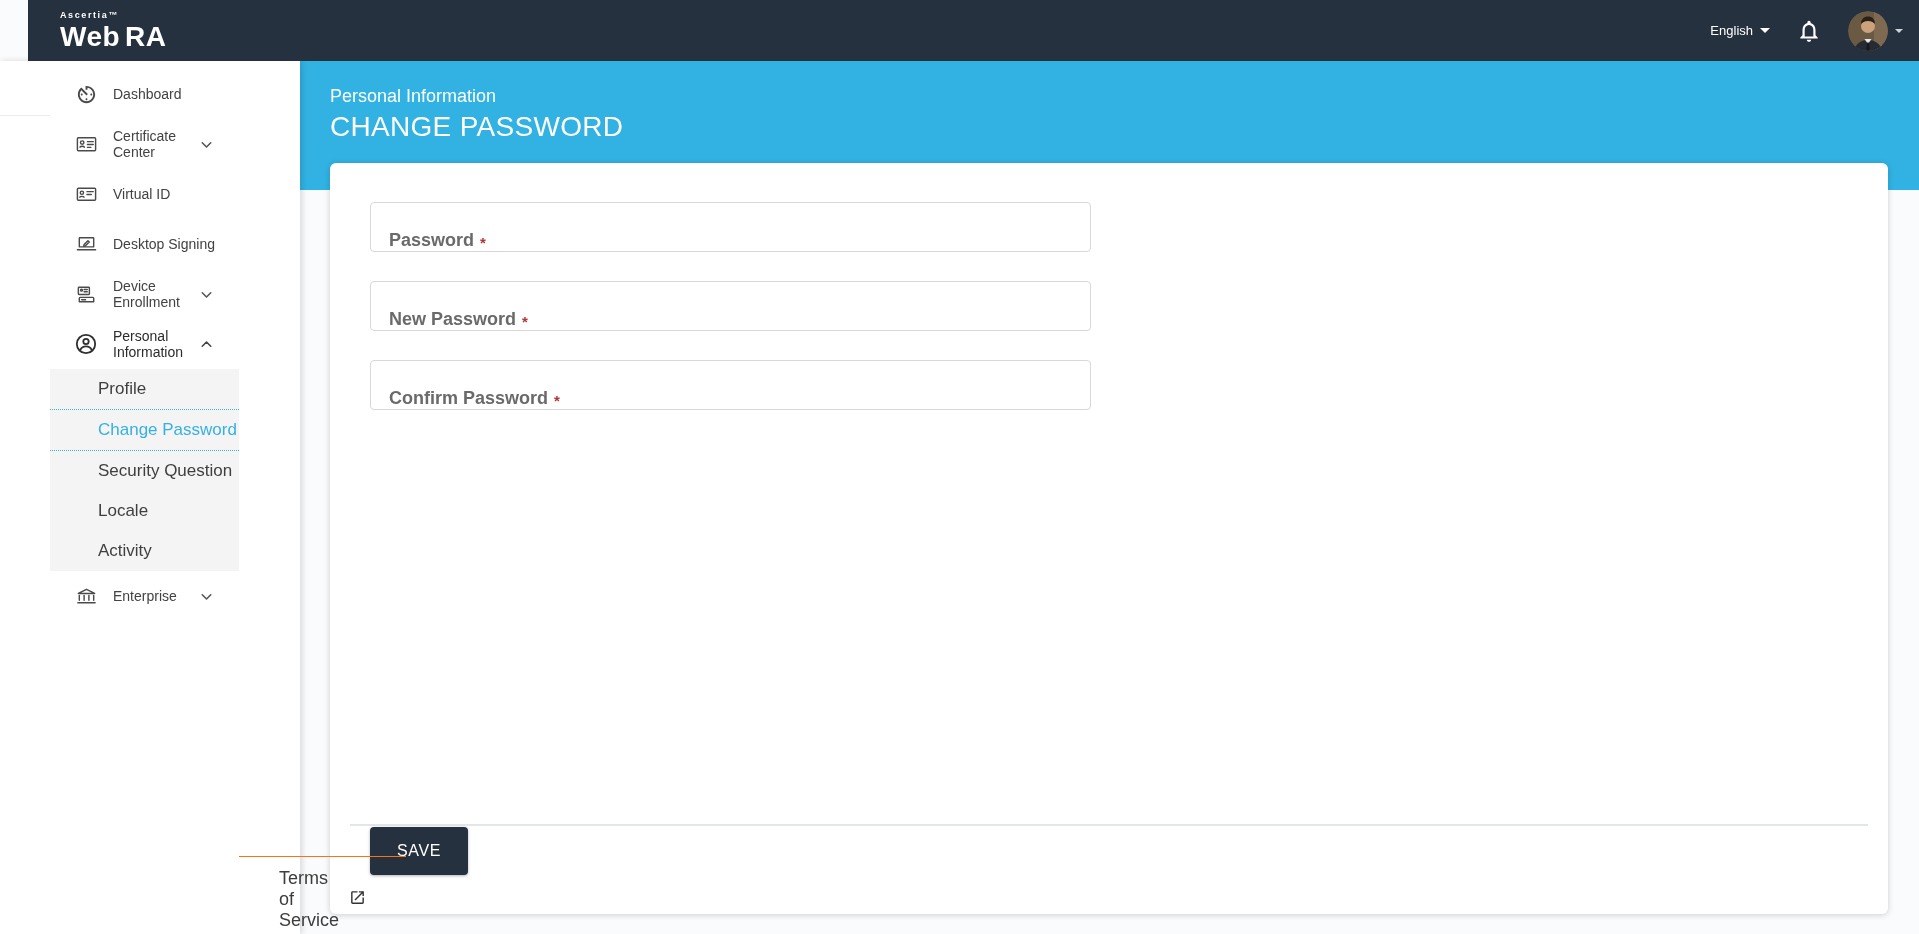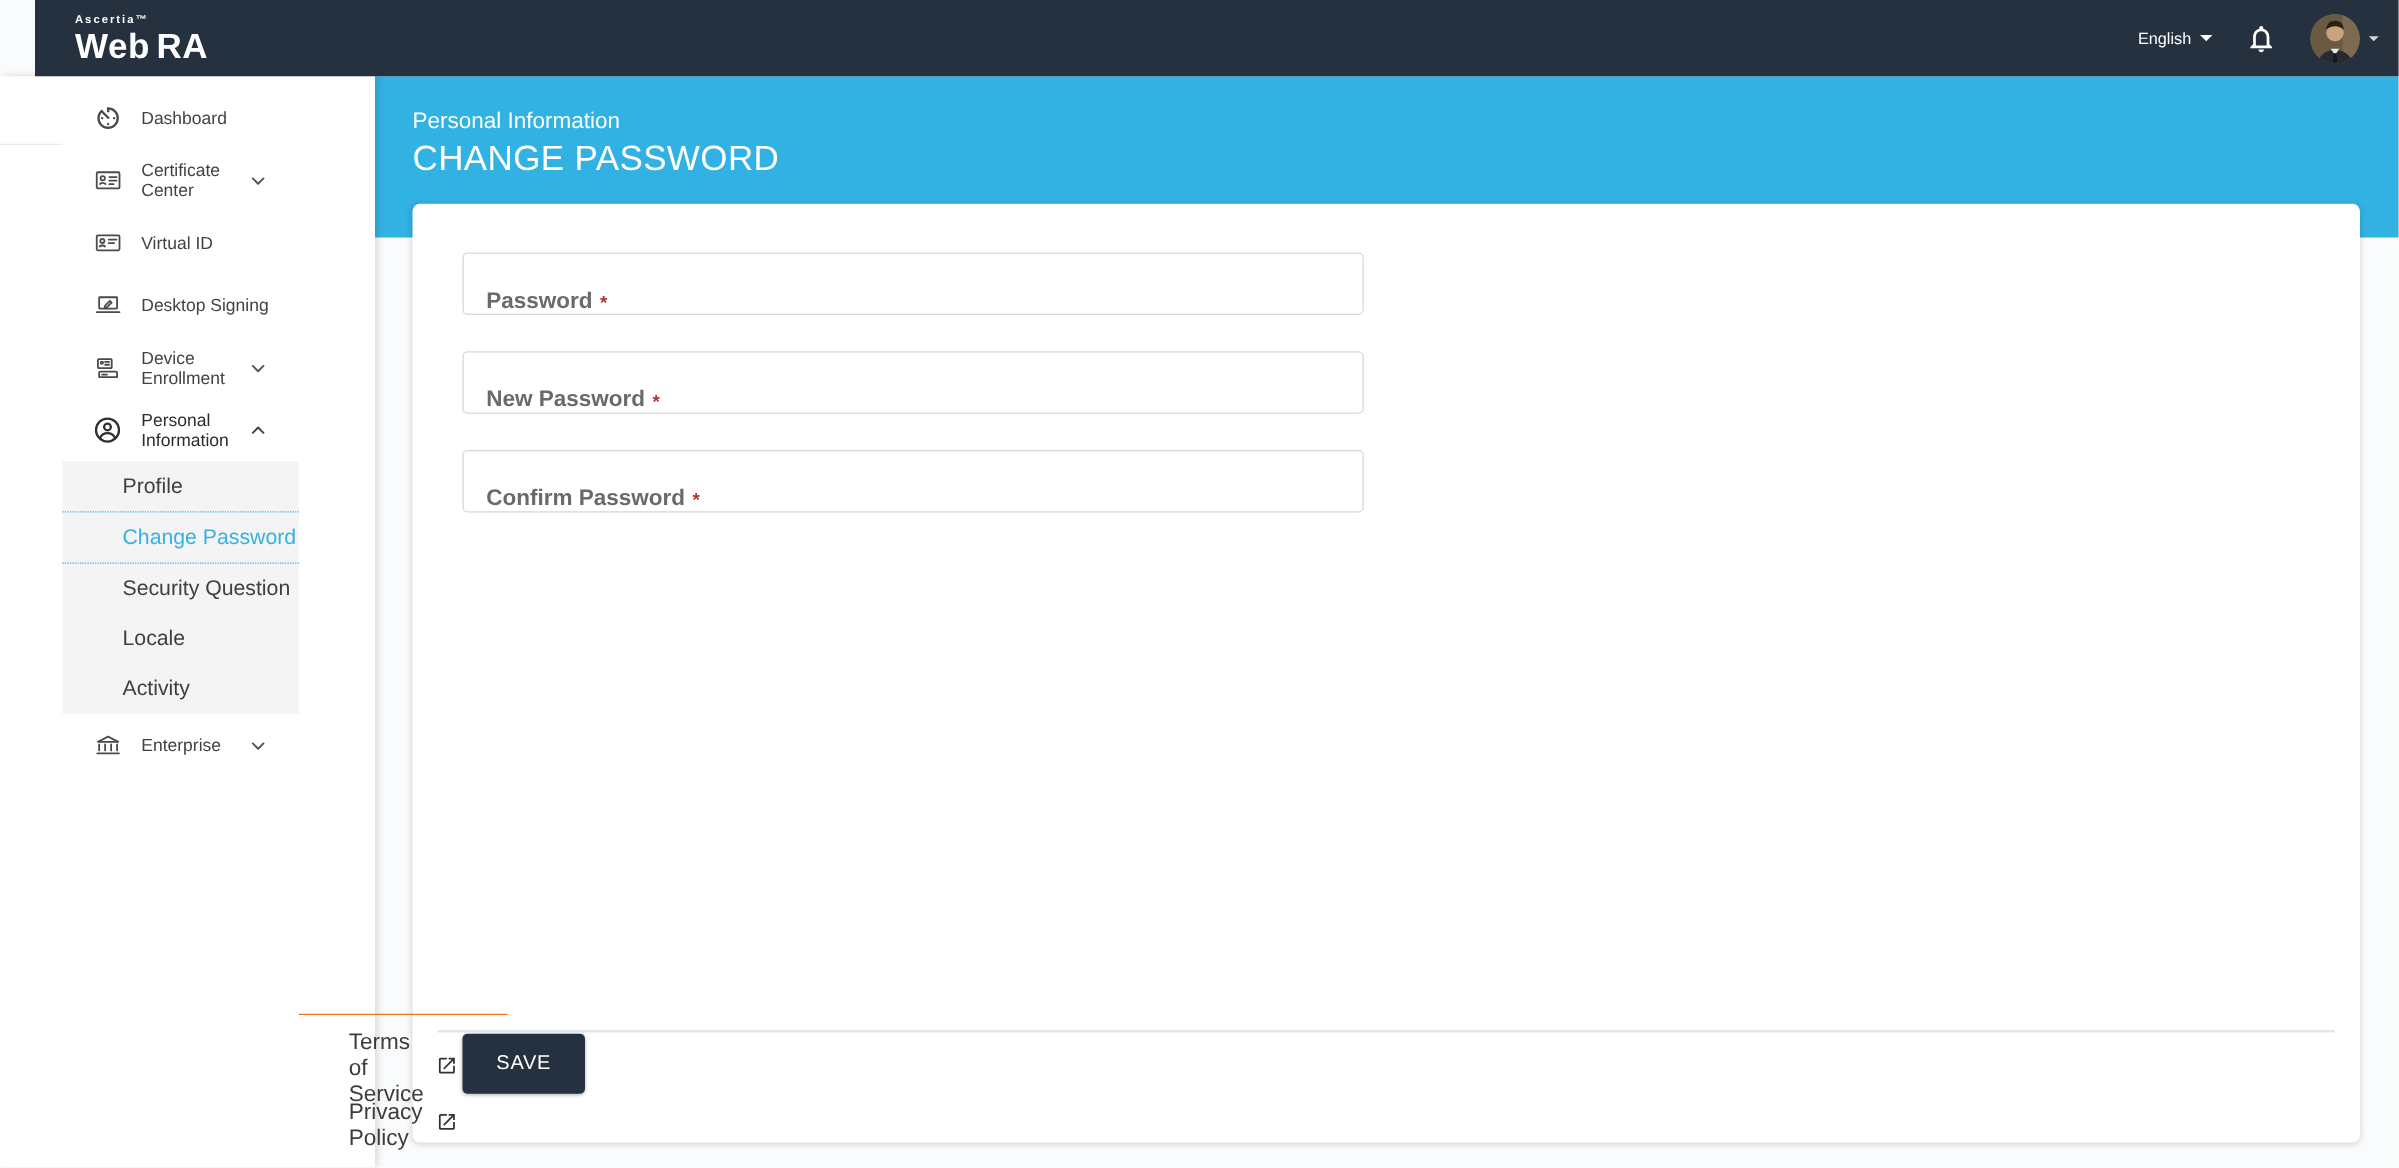--- a/index.html
+++ b/index.html
@@ -233,28 +233,20 @@
 
       <div class="sidebar-footer">
         <div class="foot-link">
           <span>Terms of Service</span>
           <span>
             <svg width="17" height="17" viewBox="0 0 24 24" fill="#333">
                 <path d="M19 19H5V5h7V3H5c-1.11 0-2 .9-2 2v14c0 1.1.89 2 2 2h14c1.1 0 2-.9 2-2v-7h-2v7zM14 3v2h3.59l-9.83 9.83 1.41 1.41L19 6.41V10h2V3h-7z"></path>
               </svg>
           </span>
         </div>
-        <div class="foot-link">
-          <span>Privacy Policy</span>
-          <span>
-            <svg width="17" height="17" viewBox="0 0 24 24" fill="#333">
-                <path d="M19 19H5V5h7V3H5c-1.11 0-2 .9-2 2v14c0 1.1.89 2 2 2h14c1.1 0 2-.9 2-2v-7h-2v7zM14 3v2h3.59l-9.83 9.83 1.41 1.41L19 6.41V10h2V3h-7z"></path>
-              </svg>
-          </span>
-        </div>
       </div>
     </aside>
 
     <main class="main">
       <div class="blue-band">
         <div class="breadcrumb">Personal Information</div>
         <h1 class="page-title">CHANGE PASSWORD</h1>
       </div>
 
       <section class="card">

